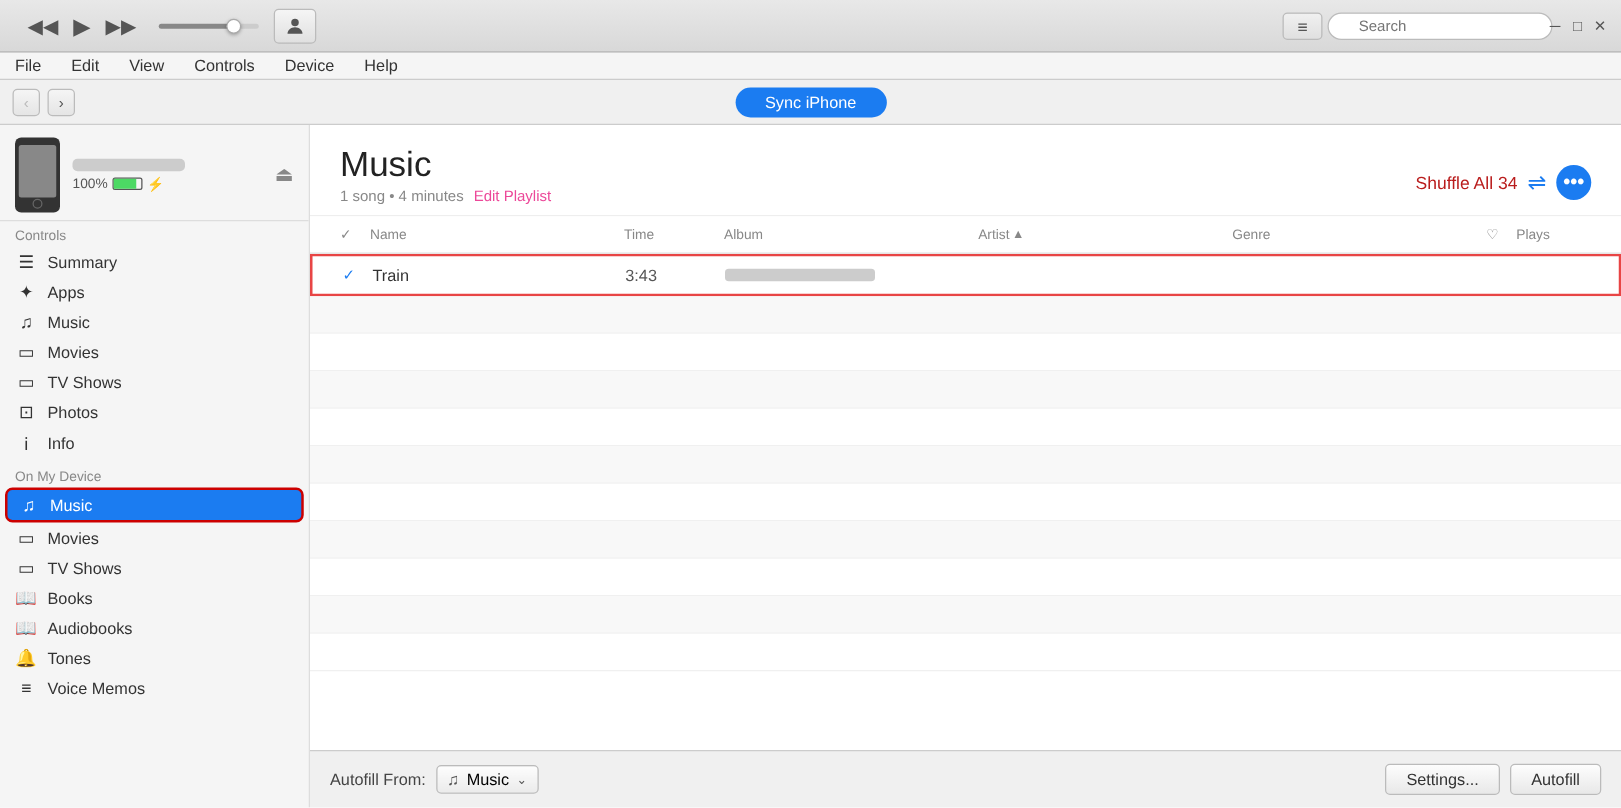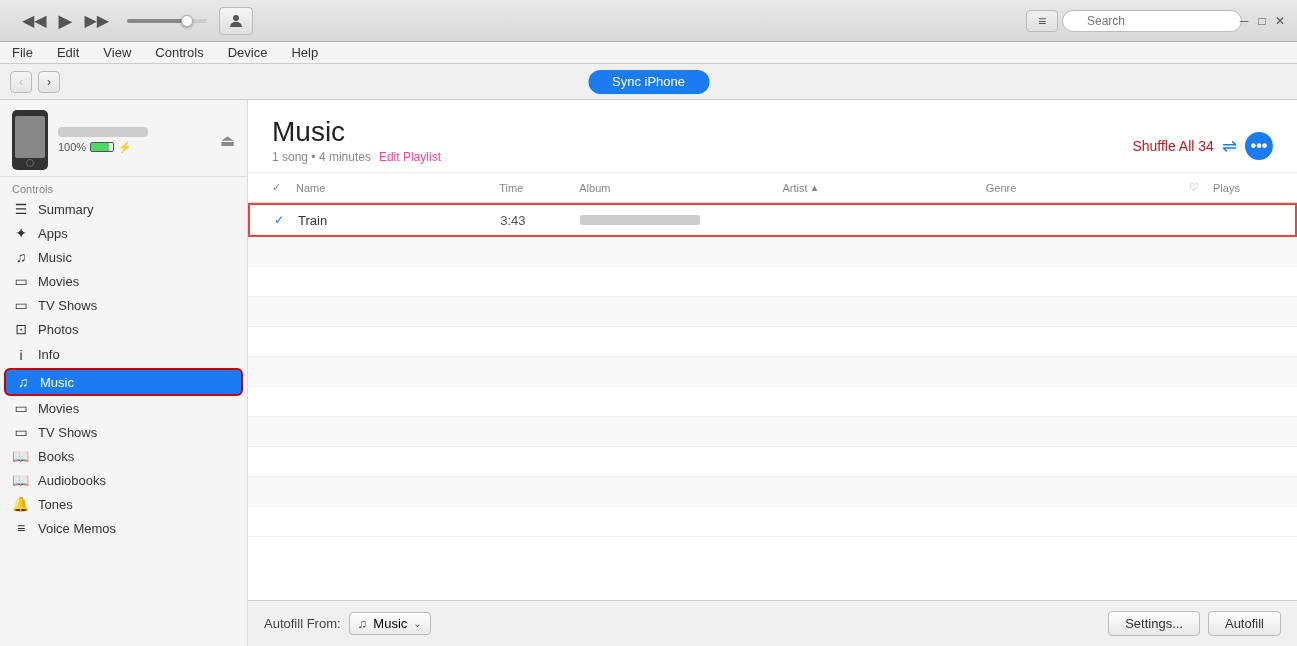--- a/index.html
+++ b/index.html
@@ -452,20 +452,21 @@
     </div>
     <div class="sidebar-nav-item">
       <span class="sidebar-nav-icon">⊡</span>
       <span>Photos</span>
     </div>
     <div class="sidebar-nav-item">
       <span class="sidebar-nav-icon">ℹ</span>
       <span>Info</span>
     </div>
 
+    <div class="sidebar-section-label">On My Device</div>
 
     <div class="sidebar-nav-item active" style="border:2px solid #cc0000; background:#1b7cf1; border-radius:6px; margin:0 4px; padding:4px 8px;">
       <span class="sidebar-nav-icon" style="color:white;">♫</span>
       <span style="color:white;">Music</span>
     </div>
     <div class="sidebar-nav-item">
       <span class="sidebar-nav-icon">▭</span>
       <span>Movies</span>
     </div>
     <div class="sidebar-nav-item">

